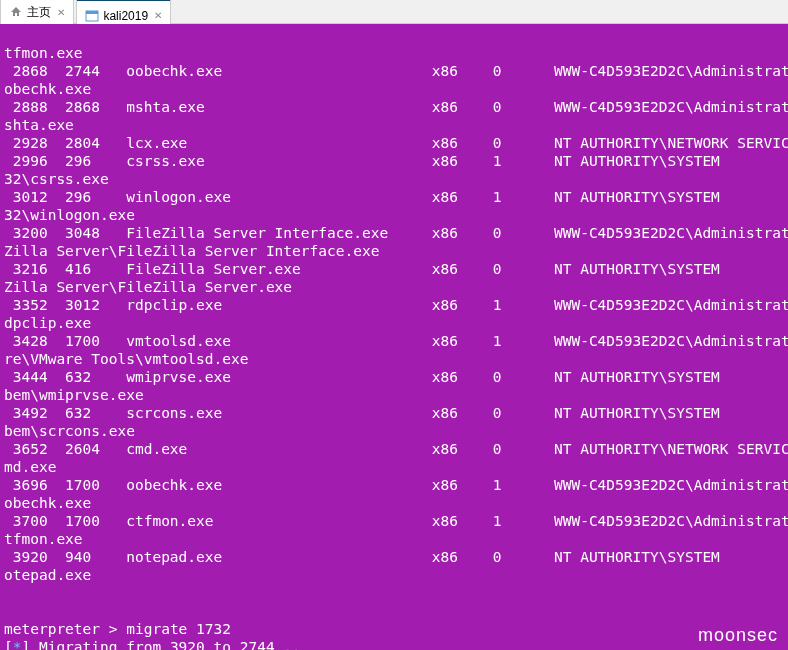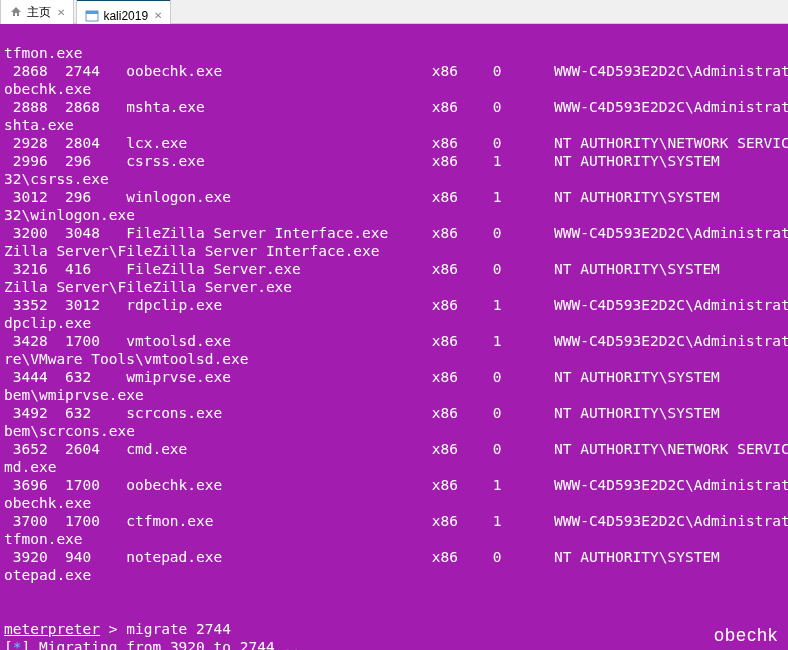--- a/index.html
+++ b/index.html
@@ -57,21 +57,20 @@
       font-family: "Consolas", "Monaco", monospace;
       font-size: 14.5px;
       line-height: 18px;
       padding: 2px 4px;
       height: calc(100% - 24px);
       white-space: pre;
       overflow: hidden;
       position: relative;
     }
     .prompt {
-      text-decoration: underline;
     }
     .bracket-star {
       color: #5cf;
     }
     .watermark {
       position: absolute;
       bottom: 6px;
       right: 10px;
       color: #fff;
       font-family: Arial, sans-serif;
@@ -129,18 +128,18 @@
 bem\scrcons.exe
  3652  2604   cmd.exe                            x86    0      NT AUTHORITY\NETWORK SERVIC
 md.exe
  3696  1700   oobechk.exe                        x86    1      WWW-C4D593E2D2C\Administrat
 obechk.exe
  3700  1700   ctfmon.exe                         x86    1      WWW-C4D593E2D2C\Administrat
 tfmon.exe
  3920  940    notepad.exe                        x86    0      NT AUTHORITY\SYSTEM
 otepad.exe</div>
 <span> </span>
-<span><span class="prompt">meterpreter</span><span> &gt; </span><span>migrate 2744</span></span>
+<span><span class="prompt">meterpreter</span><span> &gt; </span><span>migrate 1732</span></span>
 <span><span>[</span><span class="bracket-star">*</span><span>]</span><span> Migrating from 3920 to 2744...</span></span>
 
 
-<div class="watermark">obechk</div>
+<div class="watermark">moonsec</div>
 </div>
 
 </body></html>

